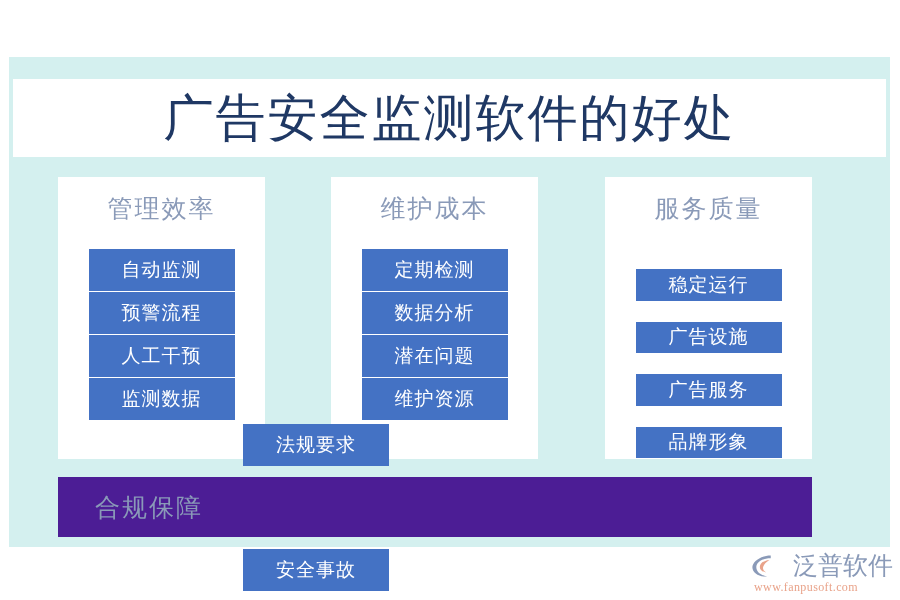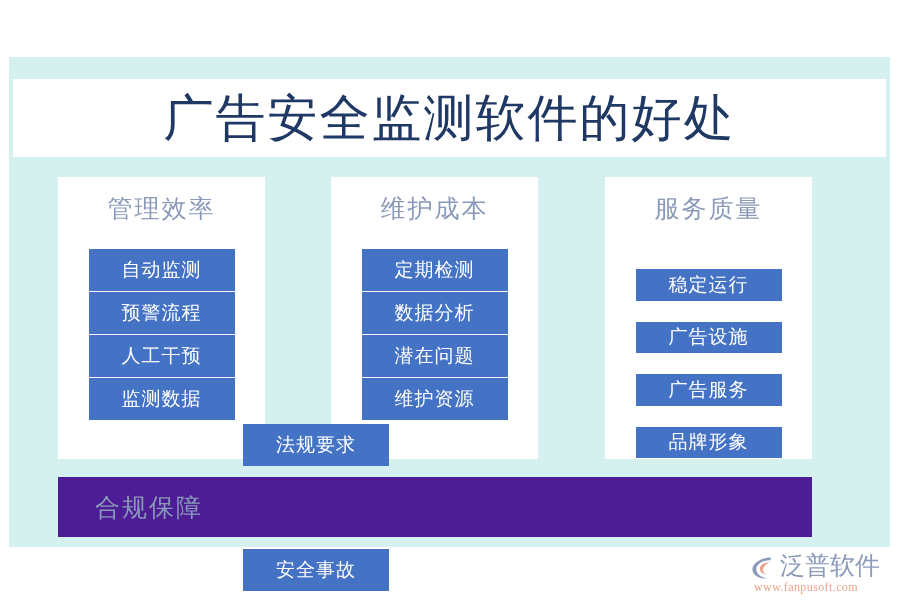--- a/index.html
+++ b/index.html
@@ -120,22 +120,22 @@
   
   #logo {
     position: absolute;
     left: 748px;
     top: 549px;
     width: 145px;
     height: 44px;
   }
   #logo-row {
     display: flex;
-    align-items: flex-end;
-    gap: 4px;
+    align-items: center;
+    gap: 17px;
   }
   #logo-mark {
     width: 28px;
     height: 28px;
     flex: 0 0 auto;
   }
   #logo-word {
     font-size: 25px;
     color: #8A9AB8;
     letter-spacing: 0px;

